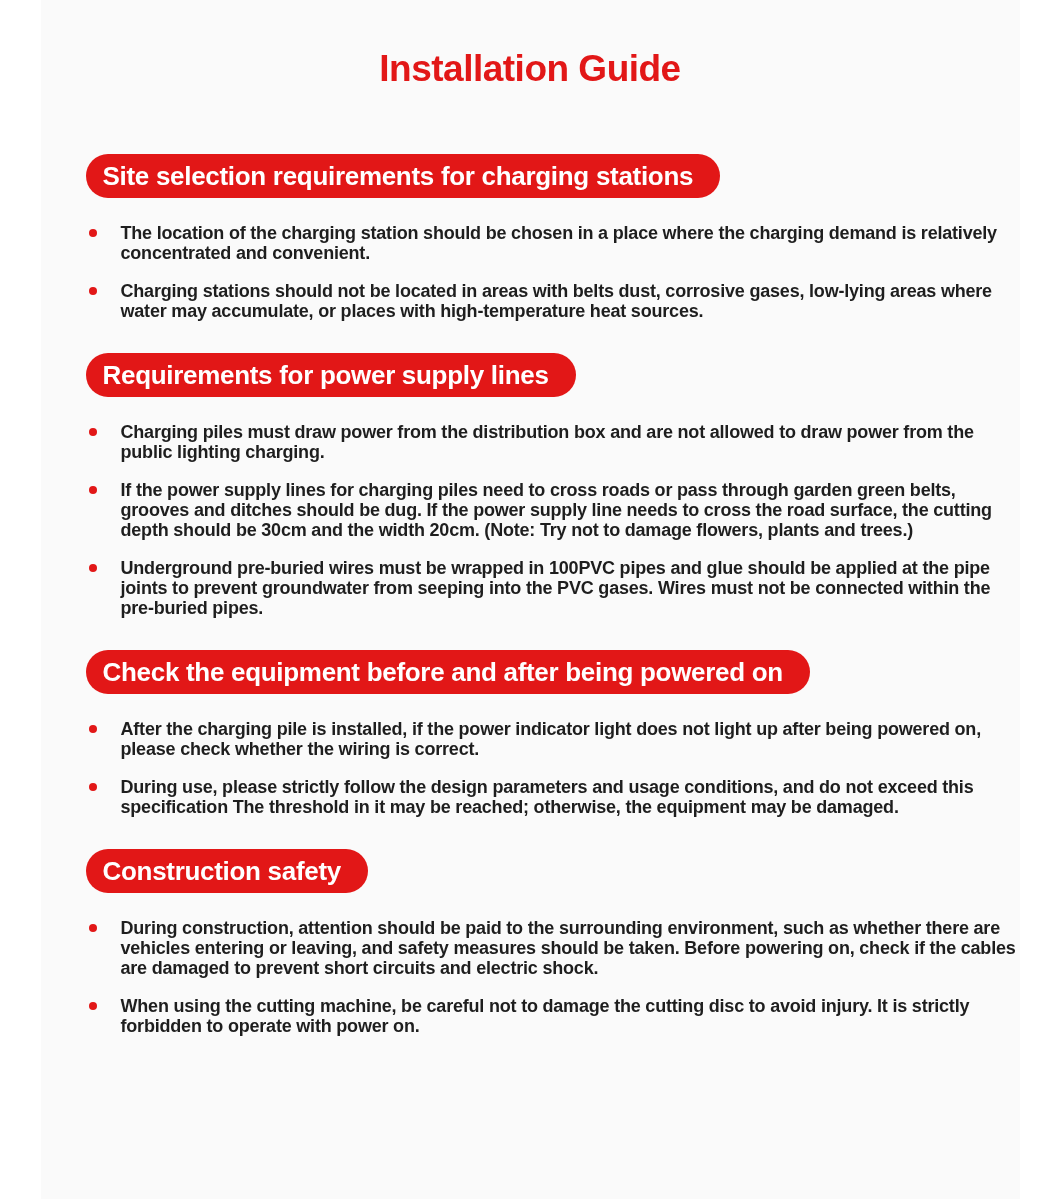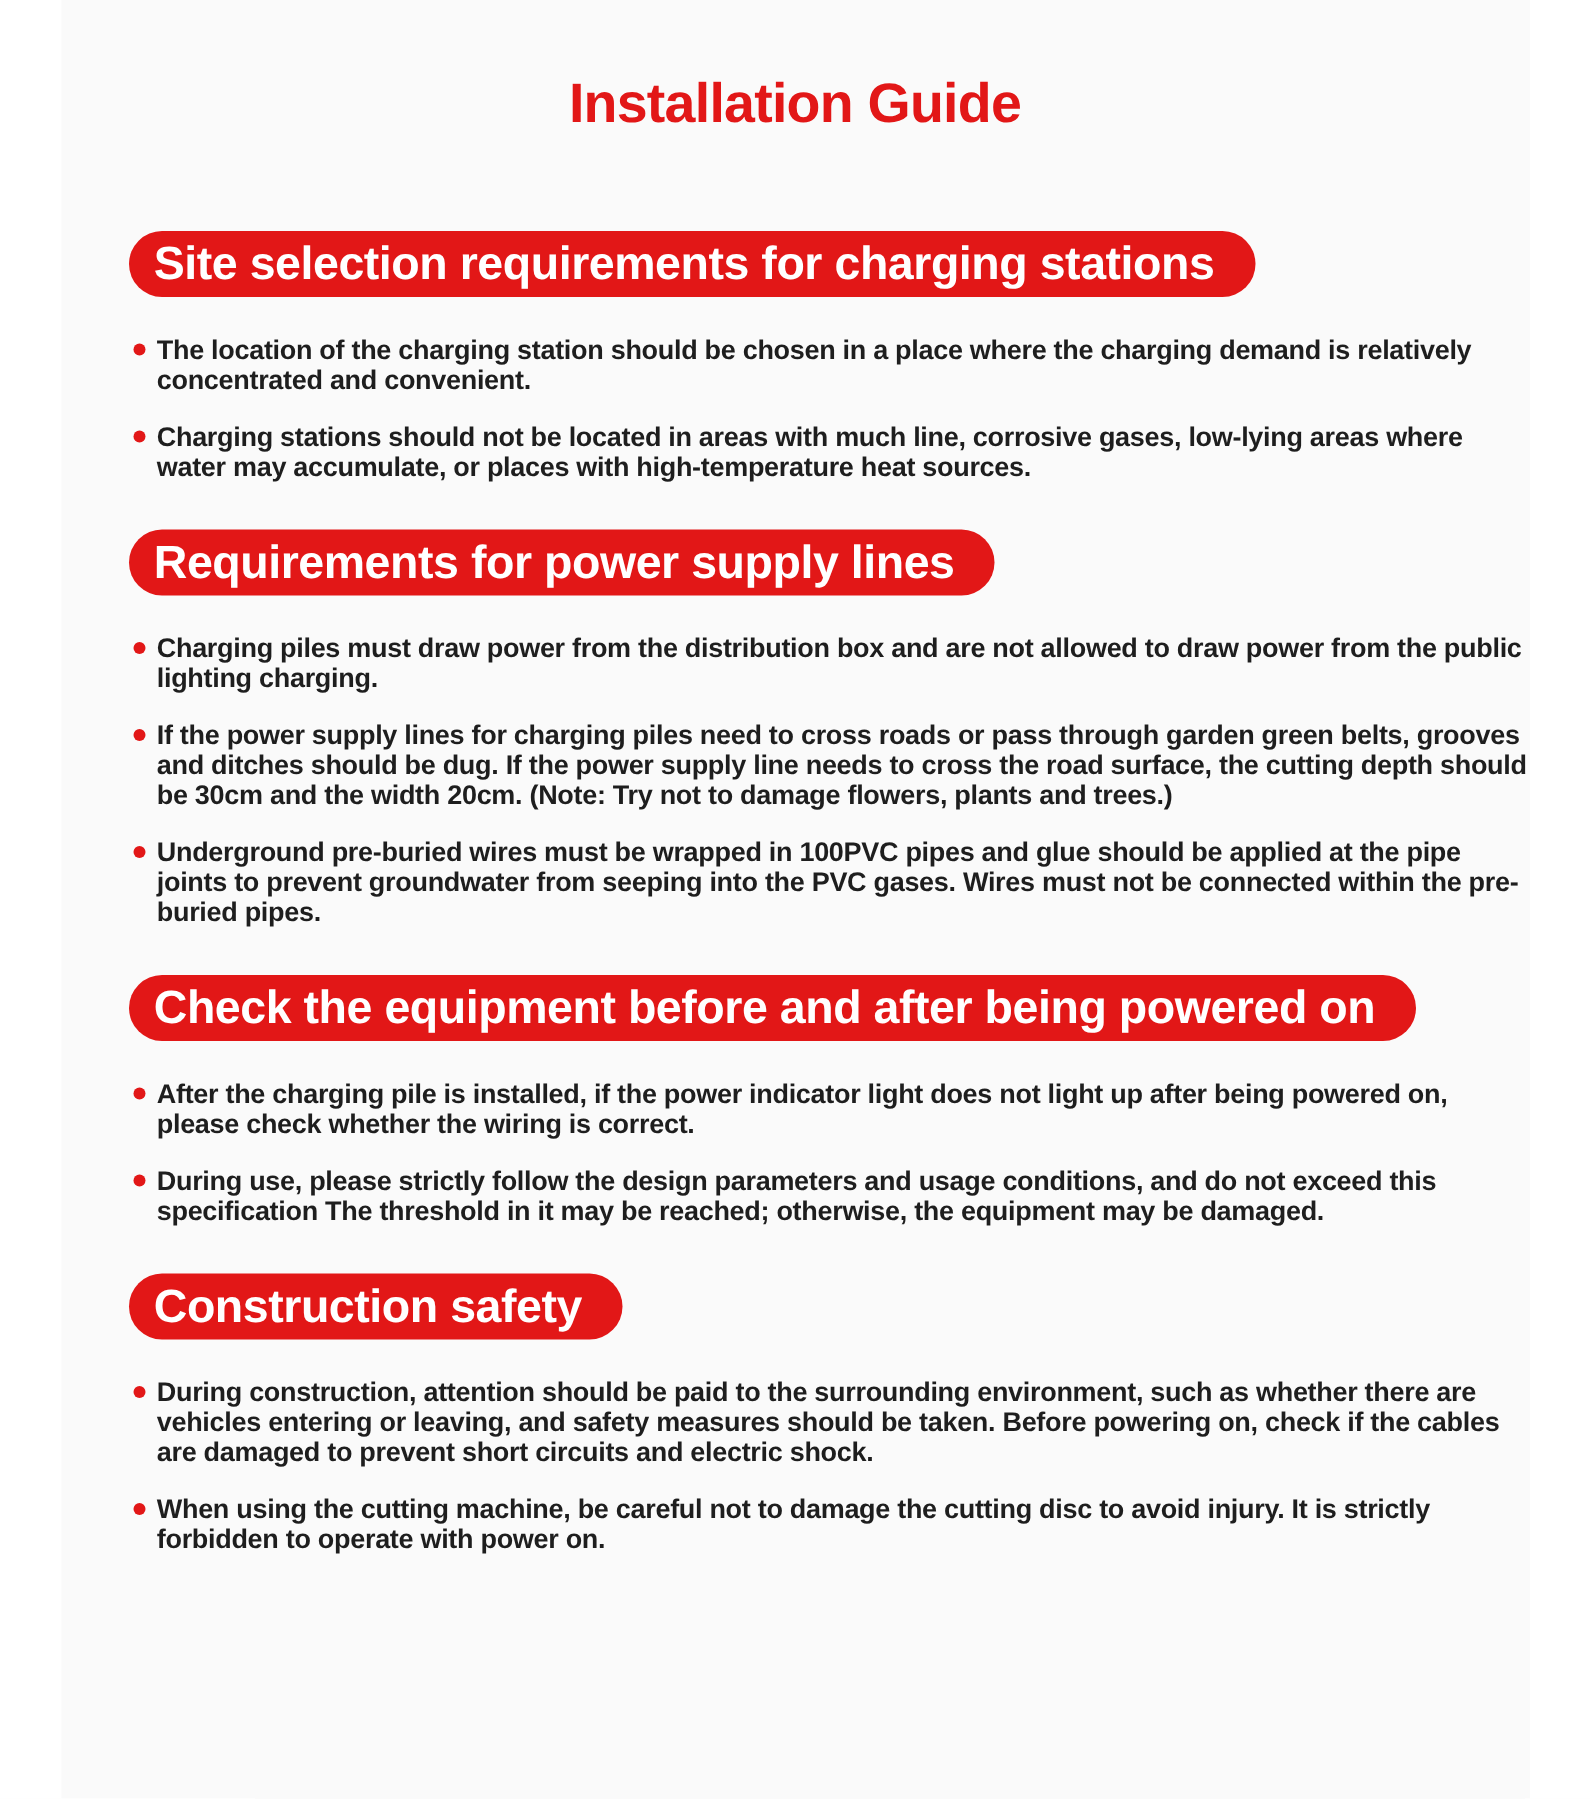--- a/index.html
+++ b/index.html
@@ -38,34 +38,34 @@
   }
   .banner{
     display:inline-block;
     margin-left:45px;
     height:44px;
     line-height:44px;
     padding:0 27px 0 17px;
     border-radius:22px;
     background:var(--accent-red);
     color:var(--banner-text-color);
-    font-size:31px;
+    font-size:26px;
     font-weight:700;
     letter-spacing:-0.3px;
     white-space:nowrap;
   }
   .bullets{
     list-style:none;
     margin:25px 0 0 48px;
     max-width:975px;
   }
   .bullet{
     display:flex;
     align-items:flex-start;
-    gap:8px;
+    gap:24px;
     margin-bottom:18px;
   }
   .bullet:last-child{margin-bottom:0;}
   .dot{
     flex:none;
     width:8px;
     height:8px;
     margin-top:6px;
     border-radius:50%;
     background:var(--accent-red);
@@ -93,21 +93,21 @@
       <div class="banner">
         <span>Site selection requirements for charging stations</span>
       </div>
       <ul class="bullets">
         <li class="bullet">
           <span class="dot"></span>
           <span class="bullet-text">The location of the charging station should be chosen in a place where the charging demand is relatively concentrated and convenient.</span>
         </li>
         <li class="bullet">
           <span class="dot"></span>
-          <span class="bullet-text">Charging stations should not be located in areas with much line, corrosive gases, low-lying areas where water may accumulate, or places with high-temperature heat sources.</span>
+          <span class="bullet-text">Charging stations should not be located in areas with belts dust, corrosive gases, low-lying areas where water may accumulate, or places with high-temperature heat sources.</span>
         </li>
       </ul>
     </section>
 
     <section class="section">
       <div class="banner">
         <span>Requirements for power supply lines</span>
       </div>
       <ul class="bullets">
         <li class="bullet">

